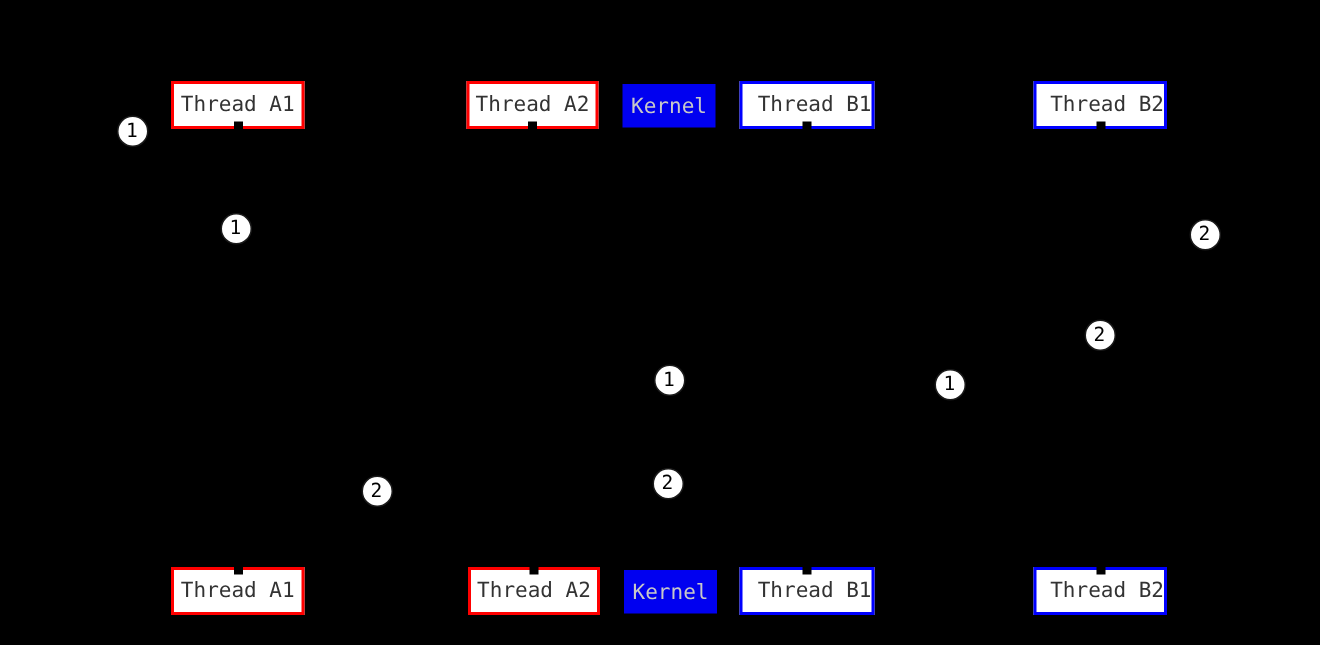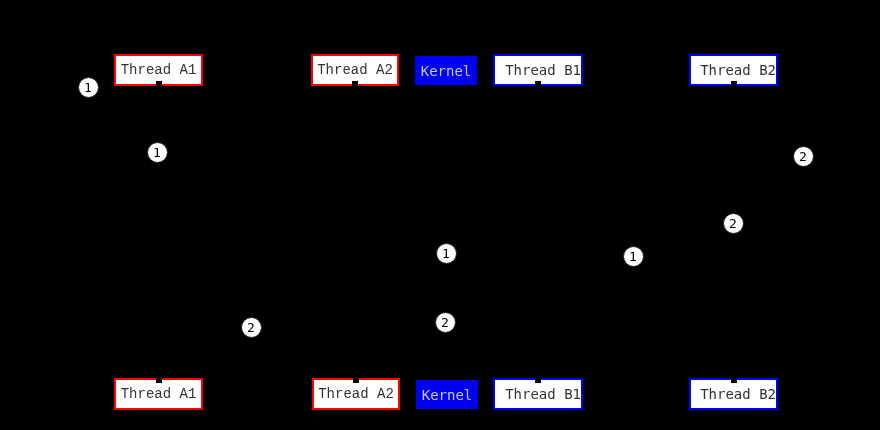--- a/index.html
+++ b/index.html
@@ -16,21 +16,21 @@
     position: absolute;
     box-sizing: border-box;
     display: flex;
     align-items: center;
     justify-content: center;
     background: var(--box-bg);
     font-size: 14px;
     color: var(--box-text);
     white-space: nowrap;
   }
-  .box.red  { border: 2px solid var(--red-border); font-family: Liberation Mono, monospace; }
+  .box.red  { border: 2px solid var(--red-border); }
   .box.blue { border: 2px solid var(--blue-border); justify-content: flex-end; }
   .box.kernel {
     border: none;
     background: var(--kernel-bg);
     color: var(--kernel-text);
   }
   .notch {
     position: absolute;
     left: 50%;
     margin-left: -3px;

